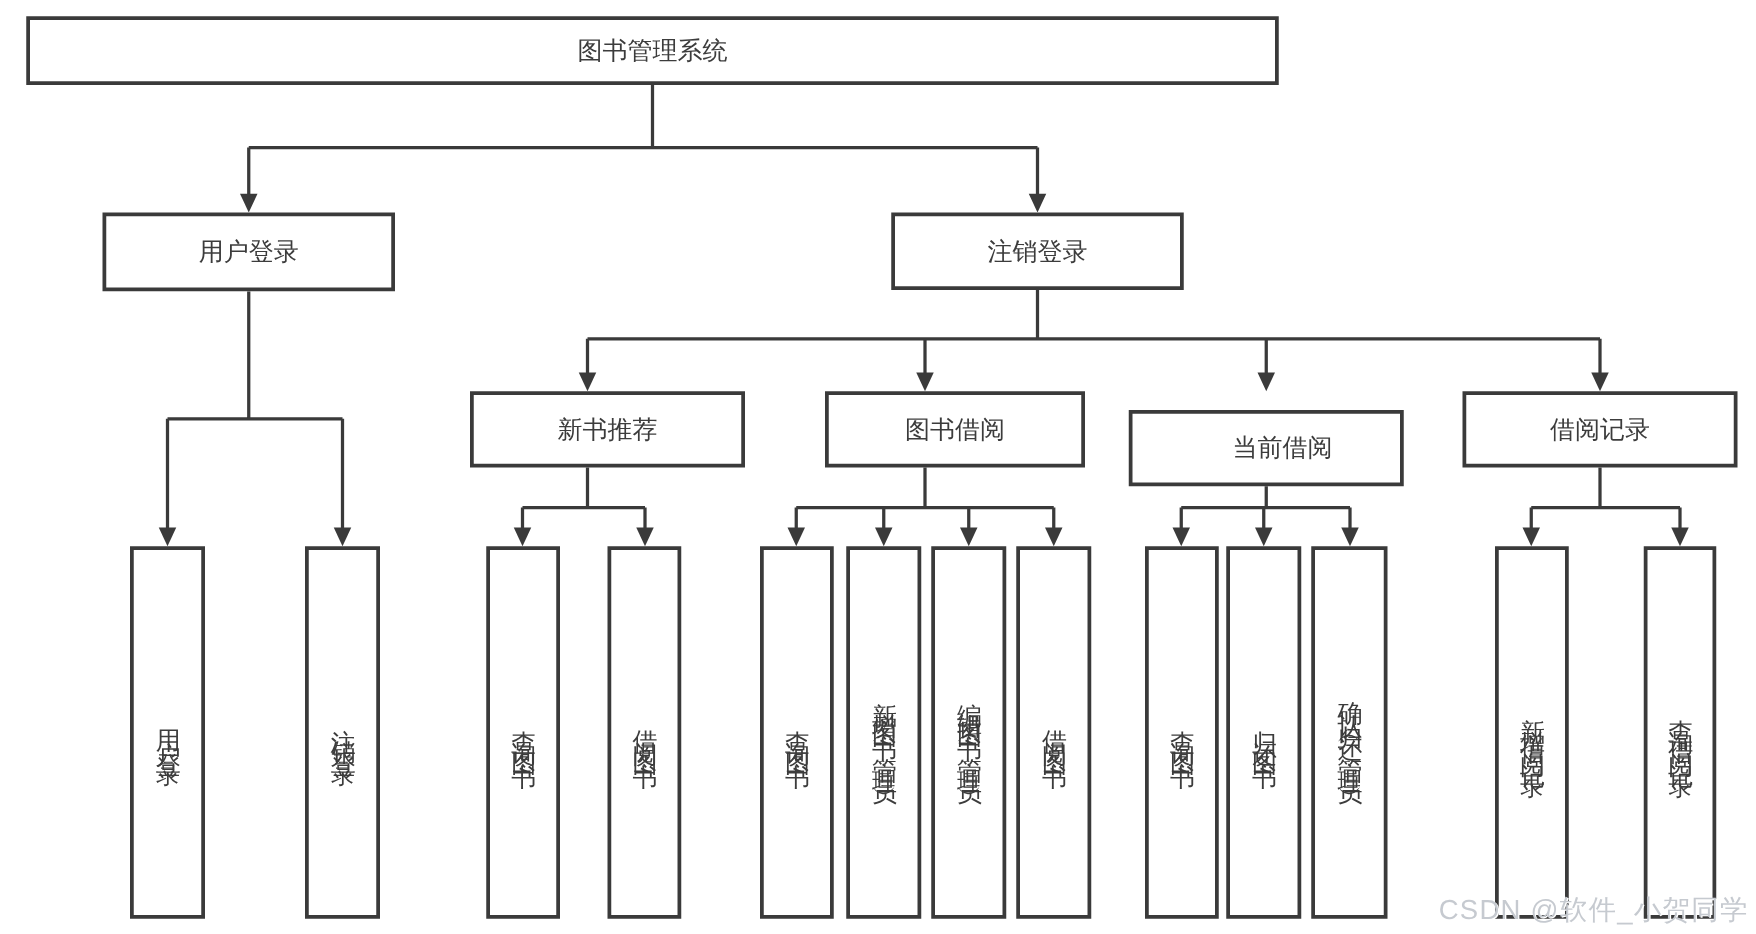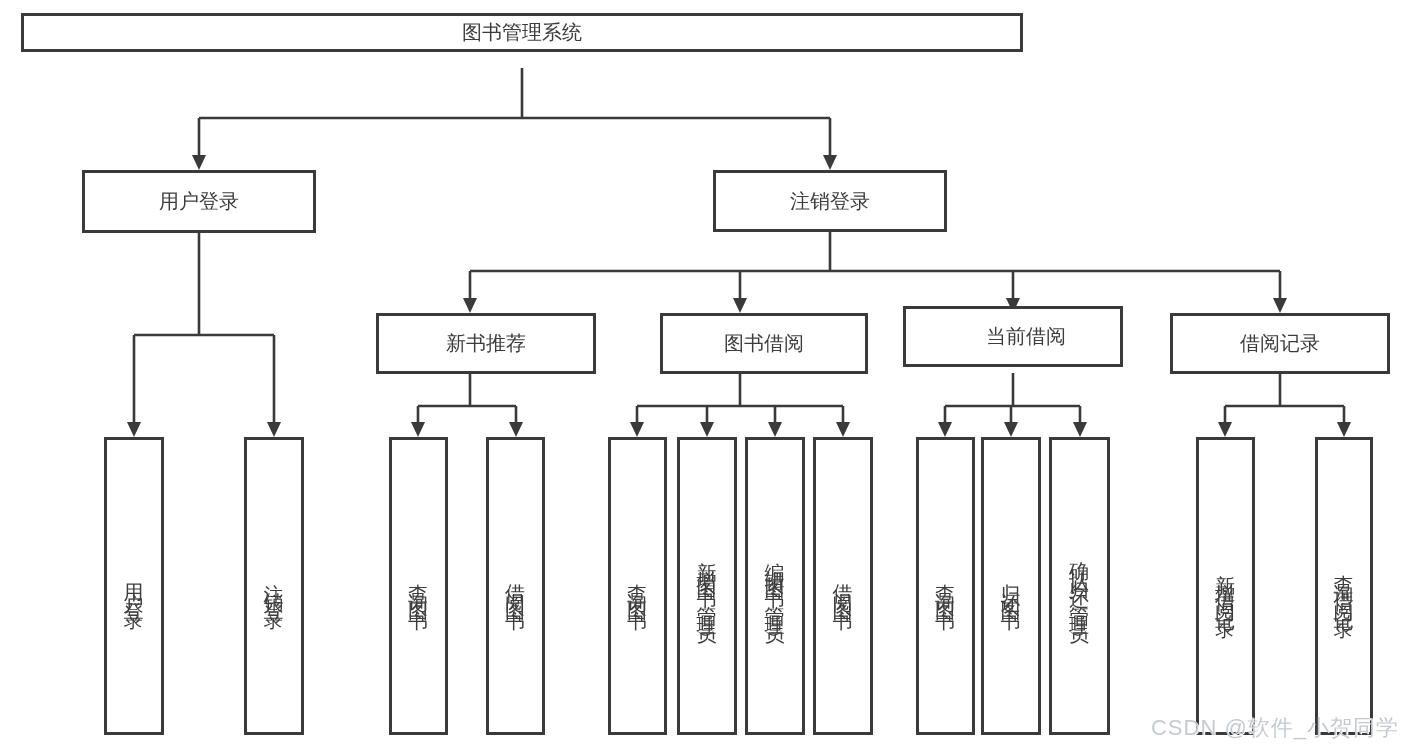--- a/index.html
+++ b/index.html
@@ -62,38 +62,38 @@
     <polygon points="768,422 782,422 775,437"></polygon>
     <polygon points="836,422 850,422 843,437"></polygon>
     <polygon points="938,422 952,422 945,437"></polygon>
     <polygon points="1004,422 1018,422 1011,437"></polygon>
     <polygon points="1073,422 1087,422 1080,437"></polygon>
     <polygon points="1218,422 1232,422 1225,437"></polygon>
     <polygon points="1337,422 1351,422 1344,437"></polygon>
   </g>
 </svg>
 
-<div class="node" style="left:21px;top:13px;width:1002px;height:39px;text-align:center;">
+<div class="node" style="left:21px;top:13px;width:1002px;height:55px;text-align:center;">
   <span>图书管理系统</span>
 </div>
 
 <div class="node" style="left:82px;top:170px;width:234px;height:63px;">
   <span>用户登录</span>
 </div>
 <div class="node" style="left:713px;top:170px;width:234px;height:62px;">
   <span>注销登录</span>
 </div>
 
 <div class="node" style="left:360px;top:313px;width:220px;height:61px;margin-left:16px;">
   <span>新书推荐</span>
 </div>
 <div class="node" style="left:660px;top:313px;width:208px;height:61px;">
   <span>图书借阅</span>
 </div>
-<div class="node" style="left:903px;top:306px;width:220px;height:61px;padding-left:26px;">
+<div class="node" style="left:903px;top:328px;width:220px;height:61px;padding-left:26px;">
   <span>当前借阅</span>
 </div>
 <div class="node" style="left:1170px;top:313px;width:220px;height:61px;text-align:right;">
   <span>借阅记录</span>
 </div>
 
 <div class="node vnode" style="left:104px;top:437px;width:60px;height:298px;">
   <span>用户登录</span>
 </div>
 <div class="node vnode" style="left:244px;top:437px;width:60px;height:298px;">

